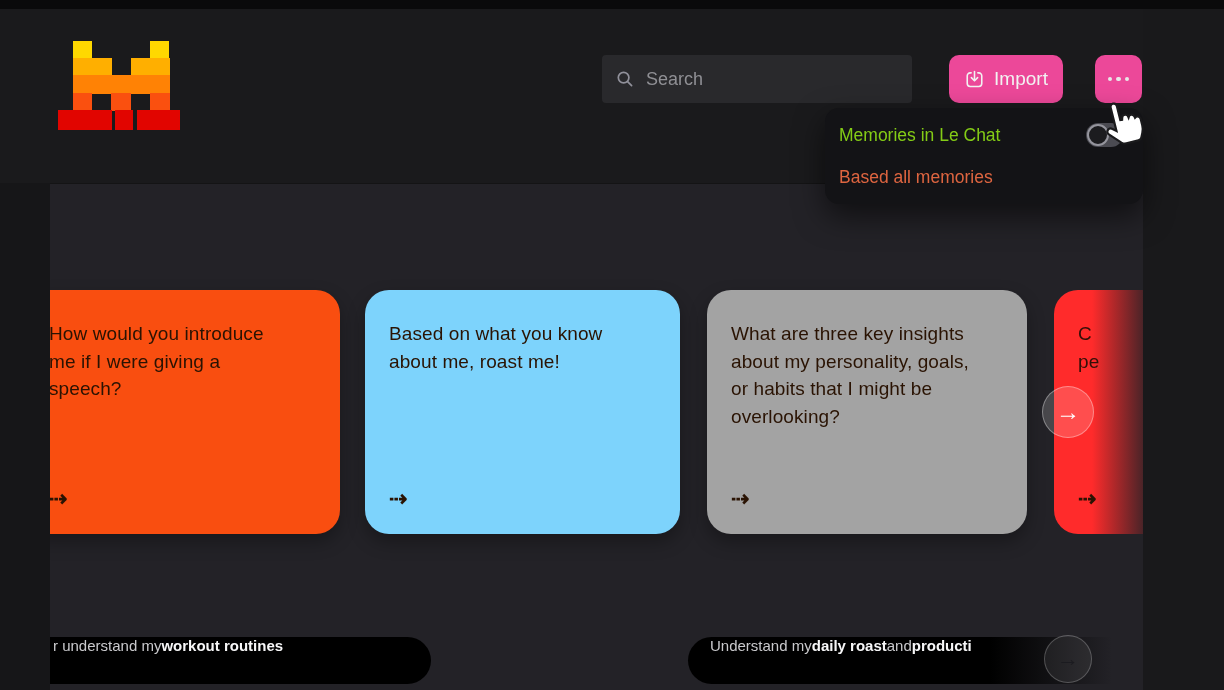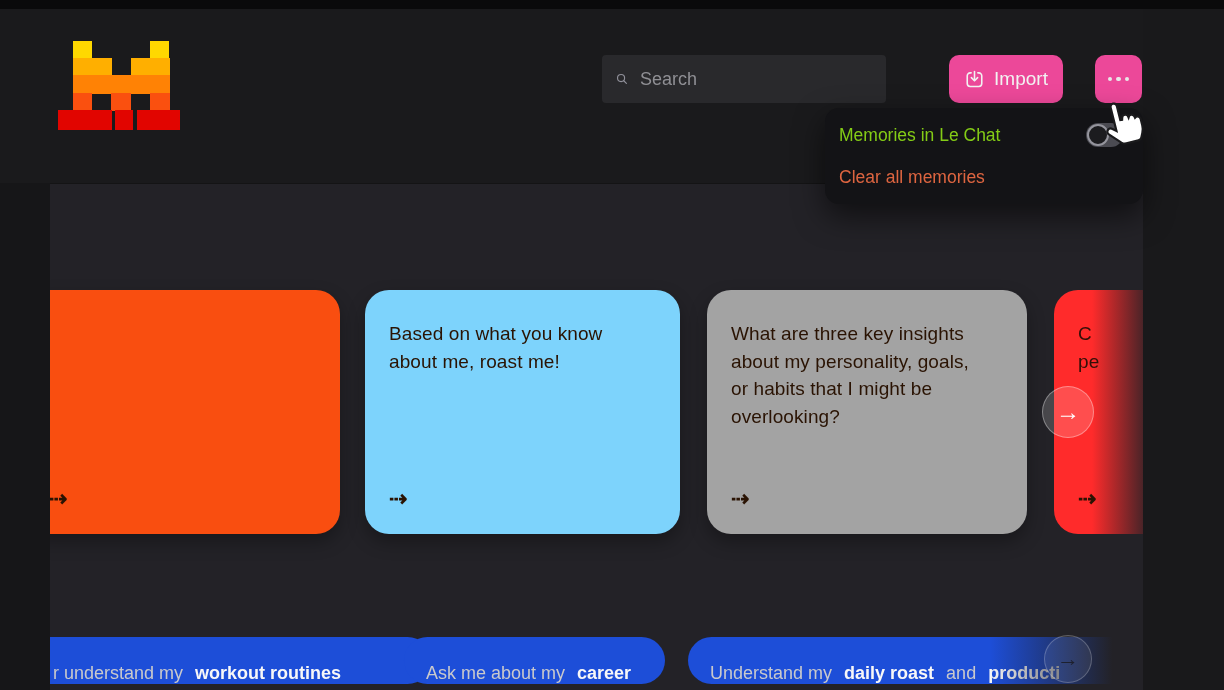--- a/index.html
+++ b/index.html
@@ -13,21 +13,21 @@
   .topbar { position:absolute; left:0; top:0; width:1224px; height:9px; background:#0A0A0B; }
   .right-strip { position:absolute; left:1143px; top:9px; width:81px; height:681px; background:#19191B; }
   .left-strip { position:absolute; left:0; top:183px; width:50px; height:507px; background:#161618; }
 
   
   .logo { position:absolute; left:57px; top:41px; width:126px; height:90px; }
   .logo div { position:absolute; }
 
   
   .searchbar {
-    position:absolute; left:602px; top:55px; width:284px; height:48px;
+    position:absolute; left:602px; top:55px; width:310px; height:48px;
     background:#29292C; border-radius:4px; display:flex; align-items:center; padding:0 14px;
   }
   .searchbar input {
     background:transparent; border:none; outline:none; color:#d6d6da;
     font-size:18px; margin-left:12px; width:240px; font-family:"Liberation Sans", sans-serif;
   }
   .searchbar input::placeholder { color:#8F8F94; }
   .btn {
     position:absolute; top:55px; height:48px; background:#ec4899; border:none;
     border-radius:10px; color:#F2F2F2; display:flex; align-items:center; justify-content:center;
@@ -97,25 +97,25 @@
     color:#FFFFFF; font-size:24px;
   }
   .round-next-chips {
     left:994px; top:451px; width:48px; height:48px;
     background:rgba(255,255,255,0.07); border:1px solid rgba(255,255,255,0.22);
     color:rgba(25,25,30,0.8); font-size:22px;
   }
 
   
   .chip {
-    position:absolute; top:453px; height:47px; border-radius:24px; background:#1d4ed8;
-    display:flex; align-items:flex-end; font-size:18px; color:#C9C9CC; cursor:pointer;
+    position:absolute; top:453px; height:47px; border-radius:24px; background:#000000;
+    display:flex; align-items:flex-start; font-size:15px; color:#C9C9CC; cursor:pointer;
     white-space:nowrap;
   }
-  .chip b { color:#F7F7F8; font-weight:700; margin:0 12px; }
+  .chip b { color:#F7F7F8; font-weight:700; margin:0 0; }
   .chip1 { left:-30px; width:411px; padding:0 22px 0 33px; }
   .chip2 { left:354px; width:261px; padding:0 22px; }
   .chip3 { left:638px; width:520px; padding:0 22px; }
   .chip-fade {
     position:absolute; left:940px; top:440px; width:153px; height:70px; z-index:10;
     background:linear-gradient(90deg, rgba(35,34,39,0) 0%, #232227 80%);
     pointer-events:none;
   }
 </style>
 </head>
@@ -165,31 +165,34 @@
 </button>
 
 <div class="menu">
   <div class="menu-row">
     <span class="lbl">Memories in Le Chat</span>
     <span class="toggle">
       <span class="knob"></span>
     </span>
   </div>
   <div class="menu-row danger">
-    <span class="lbl">Clear all memories</span>
+    <span class="lbl">Based all memories</span>
   </div>
 </div>
 
 <svg class="cursor" width="48" height="52" viewBox="0 0 24 26">
   <path d="M9.1 1.8c.9 0 1.6.7 1.6 1.6v7.2l.9.1.3-1c.2-.8 1-1.3 1.8-1.1.6.1 1.1.6 1.2 1.2l.1.6.3-.5c.4-.5 1-.7 1.6-.5.6.2 1 .7 1.1 1.3l.1.6c.4-.3.9-.5 1.4-.3.7.2 1.2.9 1.2 1.6v3.3c0 1.3-.3 2.6-.9 3.7l-1 2c-.3.7-1 1.1-1.8 1.1h-6.2c-.9 0-1.7-.4-2.3-1l-5.1-5.5c-.6-.6-.6-1.6 0-2.2.6-.6 1.6-.7 2.2-.1l1.9 1.6V3.4c0-.9.7-1.6 1.6-1.6z" fill="#FFFFFF" stroke="#1A1A1C" stroke-width="1.1"></path>
 </svg>
 
 <div class="panel">
 
   <article class="card card1">
+    <p>How would you introduce
+me if I were giving a
+speech?</p>
     <span class="dash-arrow">⇢</span>
   </article>
 
   <article class="card card2">
     <p>Based on what you know
 about me, roast me!</p>
     <span class="dash-arrow">⇢</span>
   </article>
 
   <article class="card card3">
@@ -207,24 +210,20 @@
 
   <div class="round-btn round-next-cards">
     <span>→</span>
   </div>
 
   <div class="chip chip1">
     <span>r understand my</span>
     <b>workout routines</b>
   </div>
 
-  <div class="chip chip2">
-    <span>Ask me about my</span>
-    <b>career</b>
-  </div>
 
   <div class="chip chip3">
     <span>Understand my</span>
     <b>daily roast</b>
     <span>and</span>
     <b>producti</b>
   </div>
 
   <div class="chip-fade"></div>
 

